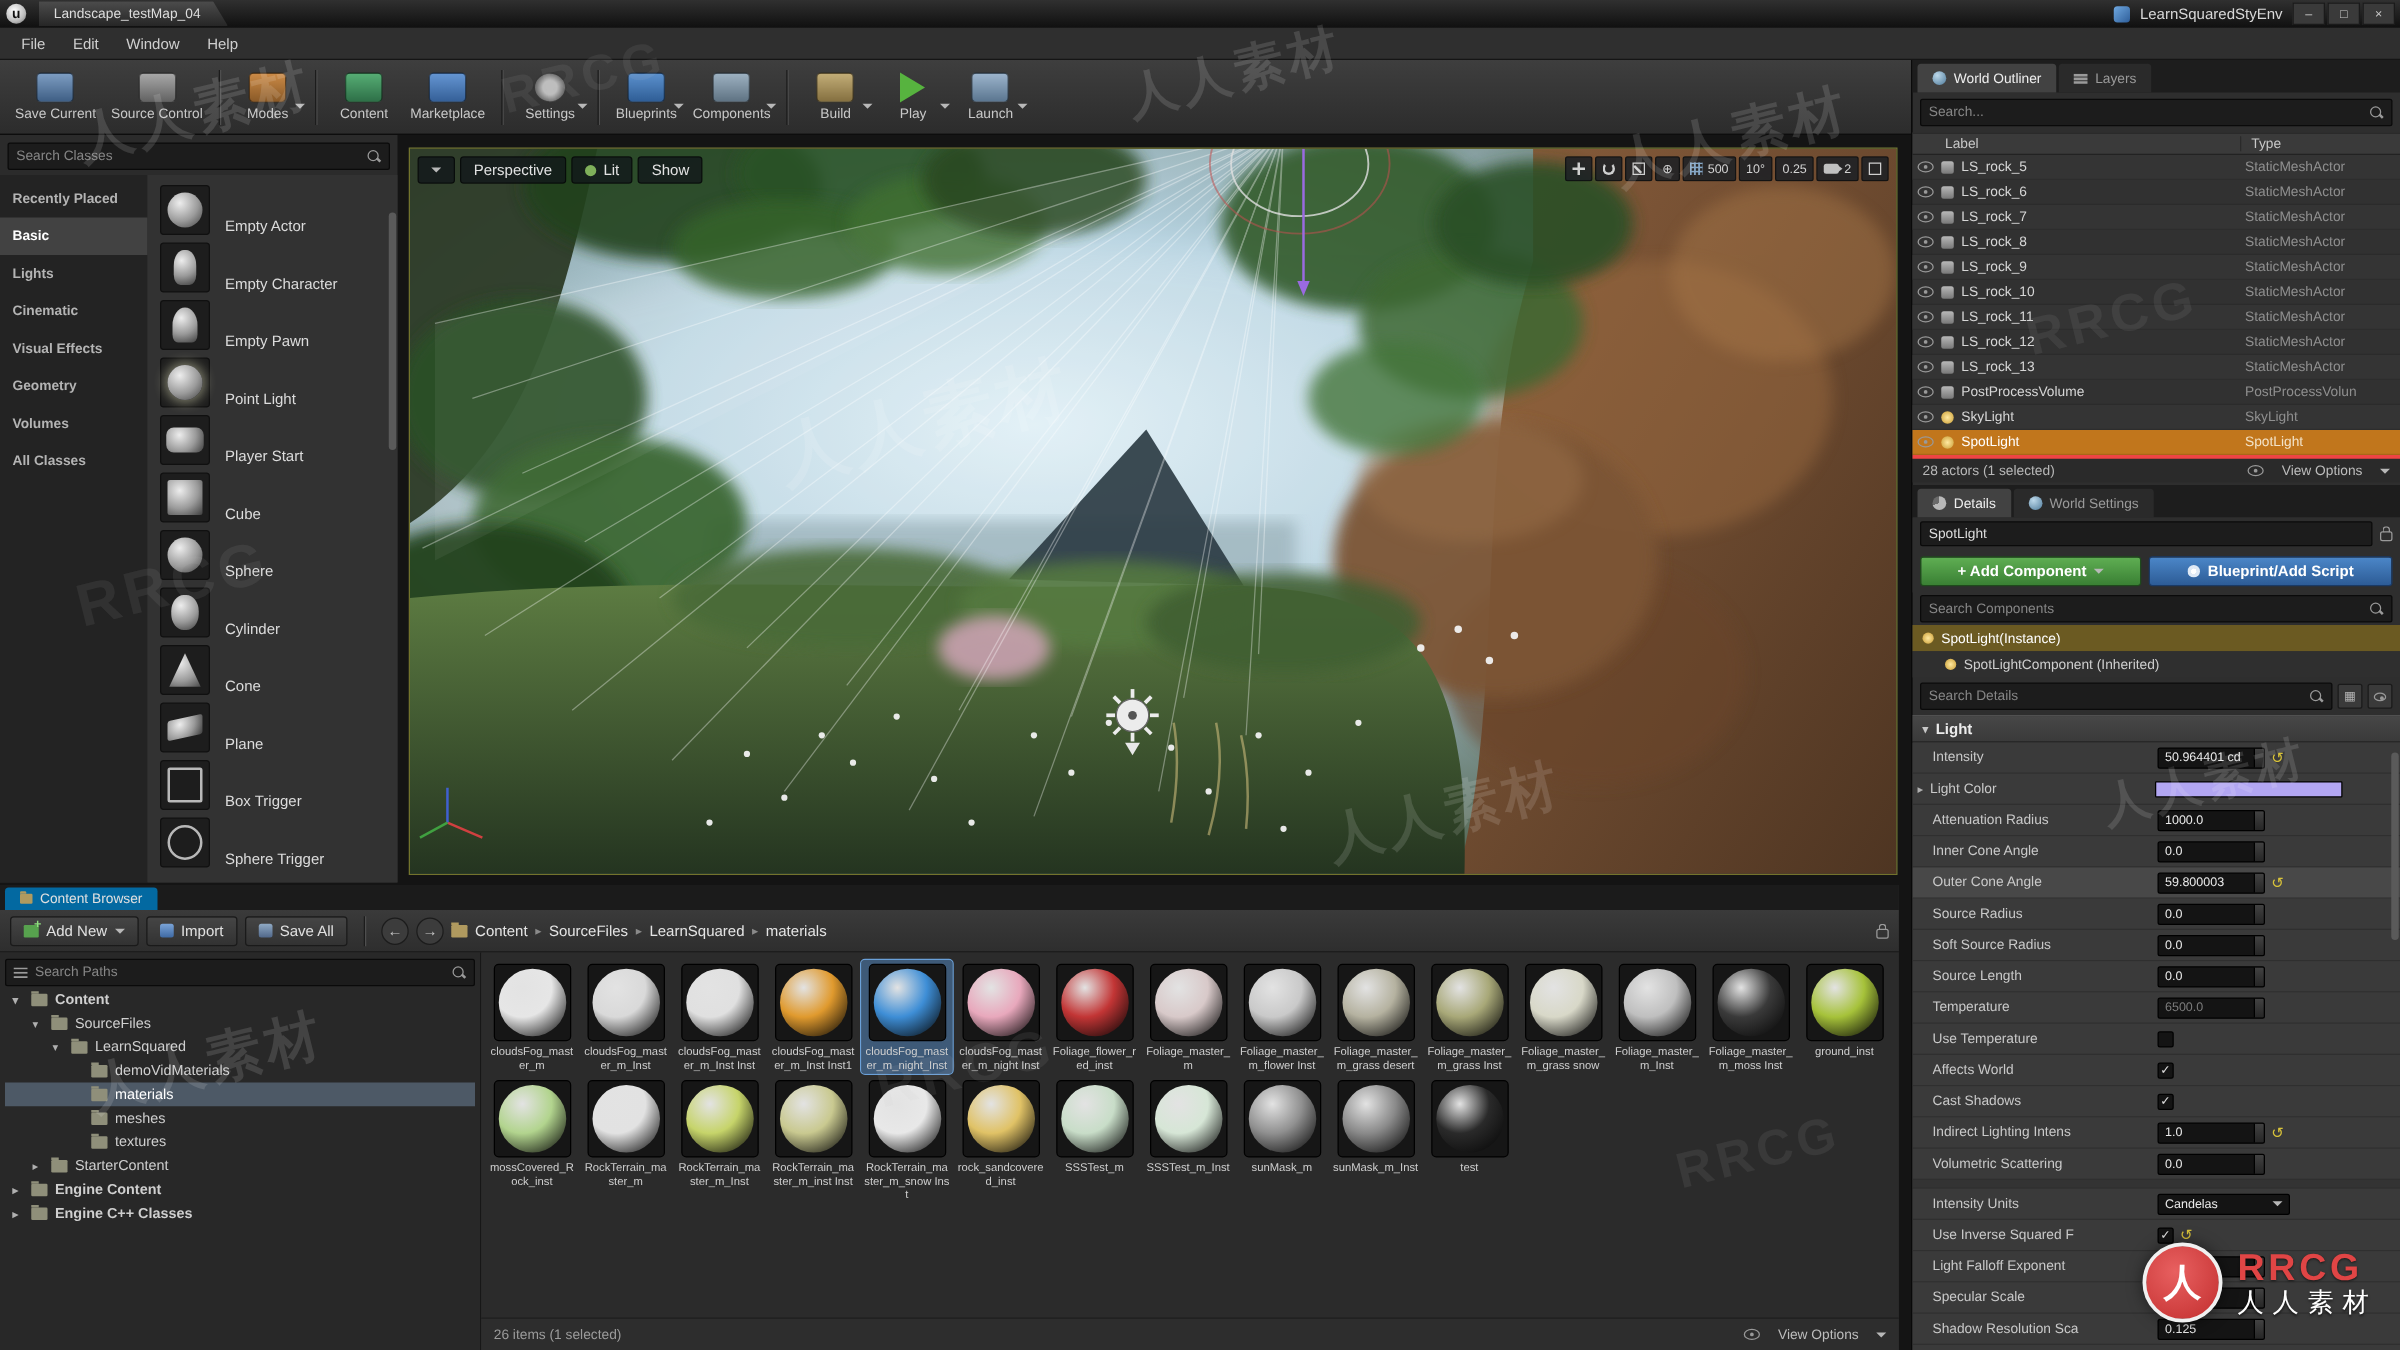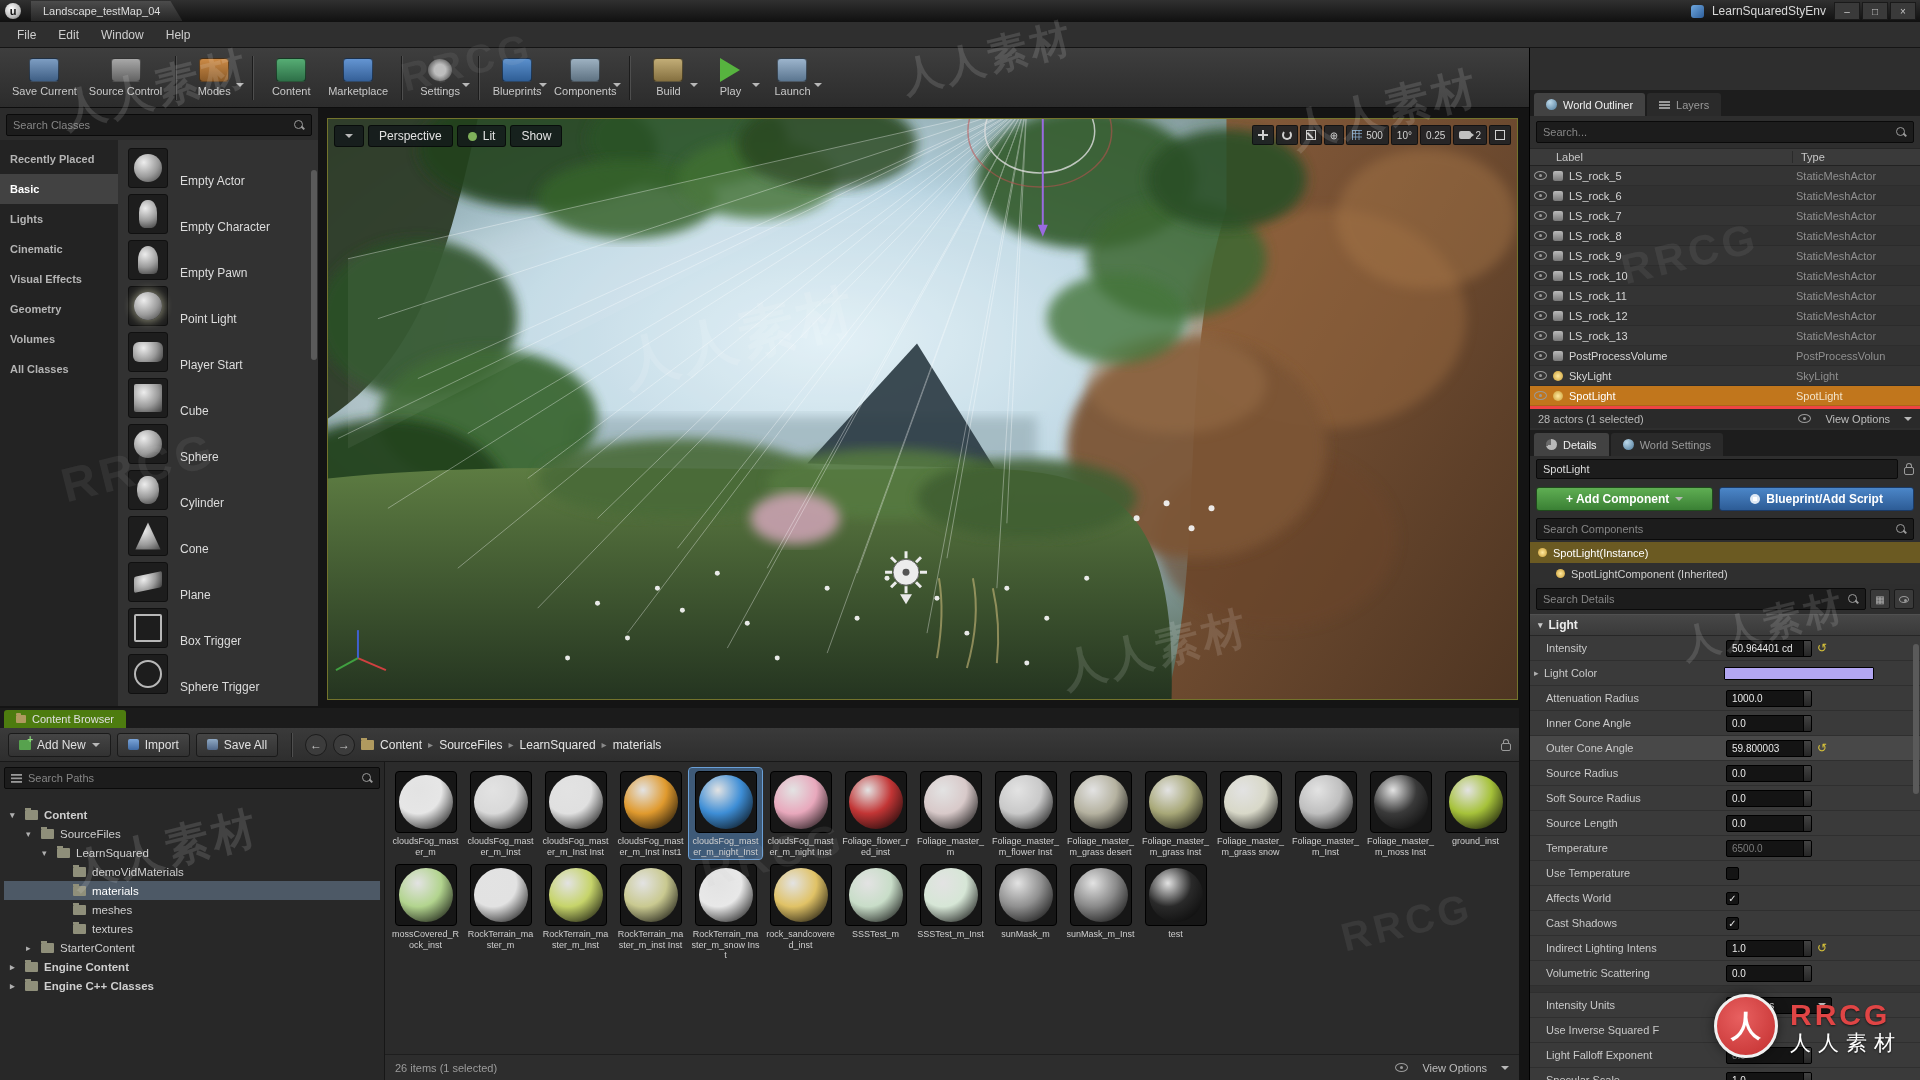--- a/index.html
+++ b/index.html
@@ -85,21 +85,21 @@
 .ic-rot{width:10px;height:10px;border:2px solid #cfcfcf;border-radius:50%;border-top-color:transparent;}
 .ic-scale{width:10px;height:10px;border:1.5px solid #cfcfcf;position:relative;}
 .ic-scale::after{content:"";position:absolute;left:1px;top:1px;width:8px;height:1.5px;background:#cfcfcf;transform:rotate(45deg);transform-origin:0 0;}
 .ic-grid{width:10px;height:10px;background-image:linear-gradient(#86a8c8 1px,transparent 1px),linear-gradient(90deg,#86a8c8 1px,transparent 1px);background-size:3.3px 3.3px;}
 .ic-cam{width:12px;height:8px;background:#c0c0c0;border-radius:2px;position:relative;}
 .ic-cam::after{content:"";position:absolute;right:-3px;top:1px;border-left:4px solid #c0c0c0;border-top:3px solid transparent;border-bottom:3px solid transparent;}
 .ic-max{width:10px;height:10px;border:1.5px solid #cfcfcf;}
 
 
 .rightpanel{position:absolute;left:1529px;top:48px;width:391px;height:1032px;background:#2e2e2e;border-left:1px solid #000;display:flex;flex-direction:column;z-index:6;}
-.rp-tabs{height:26px;background:#1d1d1d;display:flex;align-items:flex-end;gap:2px;padding:3px 4px 0 4px;margin-top:42px;}
+.rp-tabs{height:26px;background:#1d1d1d;display:flex;align-items:flex-end;gap:2px;padding:3px 4px 0 4px;}
 .rp-tab{height:23px;padding:0 12px;background:#2a2a2a;color:#9a9a9a;font-size:11px;display:flex;align-items:center;gap:6px;border-radius:3px 3px 0 0;}
 .rp-tab.sel{background:#424242;color:#efefef;}
 .ico-globe{width:11px;height:11px;border-radius:50%;background:radial-gradient(circle at 35% 30%,#bcd8ea,#4e7a9a);}
 .ico-layers{width:11px;height:8px;background:linear-gradient(#9a9a9a 2px,transparent 2px);background-size:100% 3px;}
 .ico-wrench{width:11px;height:11px;border-radius:50%;background:conic-gradient(#b8b8b8 0 70%,#6a6a6a 70% 100%);}
 .ol-search{margin:5px 6px;}
 .ol-cols{height:18px;display:flex;background:#3a3a3a;border-top:1px solid #262626;border-bottom:1px solid #222;align-items:center;font-size:11px;color:#c8c8c8;}
 .ol-cols .c1{flex:1;padding-left:26px;}
 .ol-cols .c2{width:128px;border-left:1px solid #2a2a2a;padding-left:8px;}
 .ol-rows{background:#313131;}
@@ -150,21 +150,21 @@
 .reset{color:#d8c23a;font-size:12px;line-height:1;}
 .reset::before{content:"↺";}
 .chk{width:13px;height:13px;background:#141414;border:1px solid #000;border-radius:2px;color:#e2e2e2;font-size:10px;display:flex;align-items:center;justify-content:center;}
 .colorbar{width:150px;height:13px;border:1px solid #000;border-radius:1px;}
 .ddbox{width:106px;height:17px;background:#141414;border:1px solid #000;border-radius:2px;color:#eaeaea;font-size:10px;display:flex;align-items:center;justify-content:space-between;padding:0 5px;}
 .dscroll{position:absolute;right:1px;top:8px;width:6px;height:150px;background:#5a5a5a;border-radius:3px;}
 
 
 .cbrowser{position:absolute;left:0;top:708px;width:1519px;height:372px;background:#2b2b2b;z-index:5;display:flex;flex-direction:column;}
 .cb-tabstrip{height:20px;background:#1b1b1b;display:flex;align-items:flex-end;padding:2px 4px 0 4px;}
-.cb-tab{height:18px;background:#4d7c0f;border-radius:3px 3px 0 0;padding:0 12px;display:flex;align-items:center;gap:6px;font-size:11px;color:#e0e0e0;}
+.cb-tab{height:18px;background:#0369a1;border-radius:3px 3px 0 0;padding:0 12px;display:flex;align-items:center;gap:6px;font-size:11px;color:#e0e0e0;}
 .cb-tab-ico{width:10px;height:8px;background:#b09a5f;border-radius:1px;position:relative;}
 .cb-tab-ico::before{content:"";position:absolute;left:0;top:-2px;width:5px;height:2px;background:#b09a5f;border-radius:1px 1px 0 0;}
 .cb-toolbar{height:34px;background:linear-gradient(#3a3a3a,#2e2e2e);border-bottom:1px solid #181818;display:flex;align-items:center;gap:6px;padding:0 8px;}
 .cb-btn{height:24px;padding:0 10px;background:linear-gradient(#454545,#323232);border:1px solid #1a1a1a;border-radius:3px;display:flex;align-items:center;gap:6px;font-size:12px;color:#e0e0e0;}
 .ic-addnew{width:12px;height:10px;background:#57a24e;border-radius:1px;position:relative;}
 .ic-addnew::after{content:"+";position:absolute;right:-2px;top:-6px;color:#8fe07f;font-weight:bold;font-size:10px;}
 .ic-import{width:11px;height:11px;background:linear-gradient(#7aa4d8,#3f6aa4);border-radius:2px;}
 .ic-saveall{width:11px;height:11px;background:linear-gradient(#8fa9c4,#51688a);border-radius:2px;}
 .navarrow{width:22px;height:22px;border-radius:50%;background:#3c3c3c;border:1px solid #1c1c1c;color:#c8c8c8;display:flex;align-items:center;justify-content:center;font-size:12px;}
 .crumb{display:flex;align-items:center;gap:6px;font-size:12px;color:#e4e4e4;}
@@ -875,21 +875,21 @@
         <span>SourceFiles</span>
           <span class="crumb-sep">▸</span>
         <span>LearnSquared</span>
           <span class="crumb-sep">▸</span>
         <span>materials</span>
       </div>
       <span class="lock cb-lock"></span>
     </div>
     <div class="cb-main">
       <div class="cb-tree">
-        <div class="search" style="margin-bottom:16px;">
+        <div class="search" style="margin-bottom:1px;">
             <span class="flt"></span>
             <input placeholder="Search Paths" style="">
             <span class="mag"></span>
           </div>
         <div class="trow b">
             <span class="tw">▾</span>
             <span class="tfold"></span>
             <span>Content</span>
           </div>
         <div class="trow d1">

